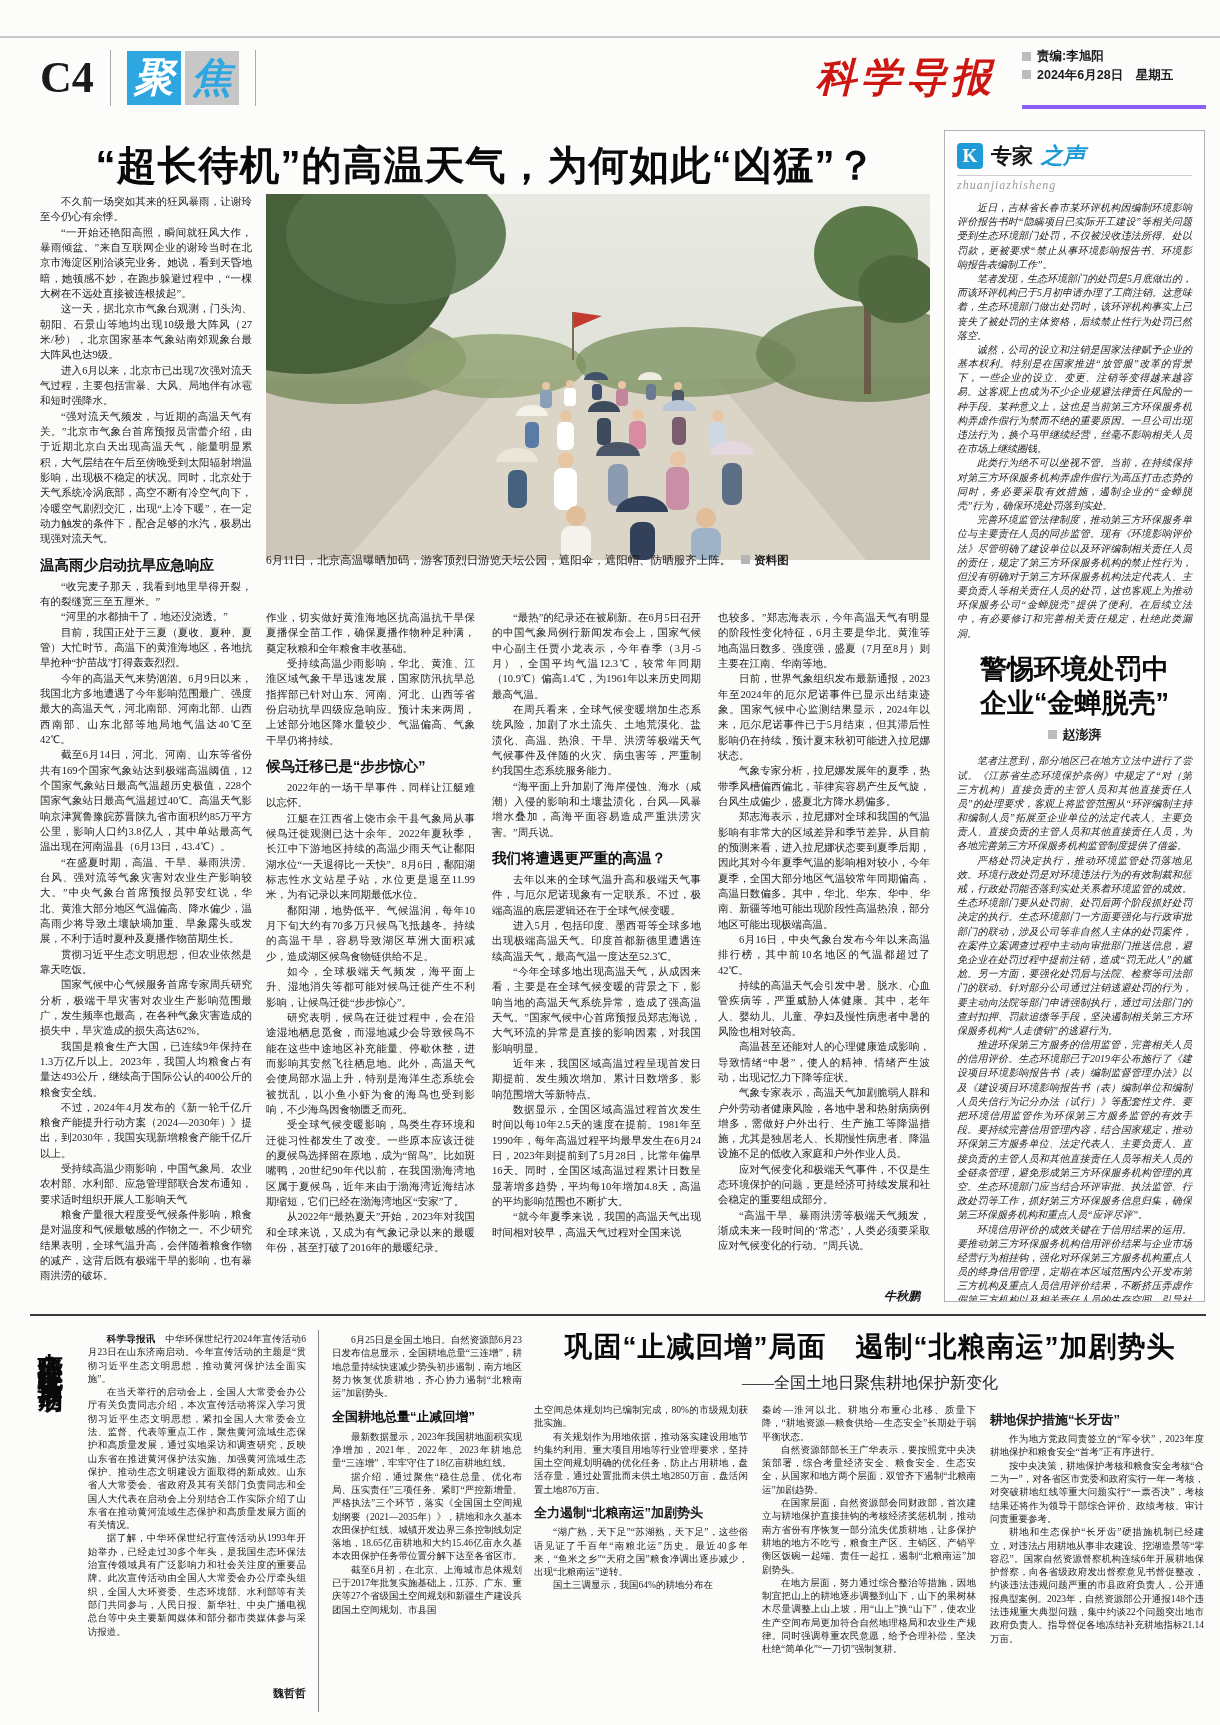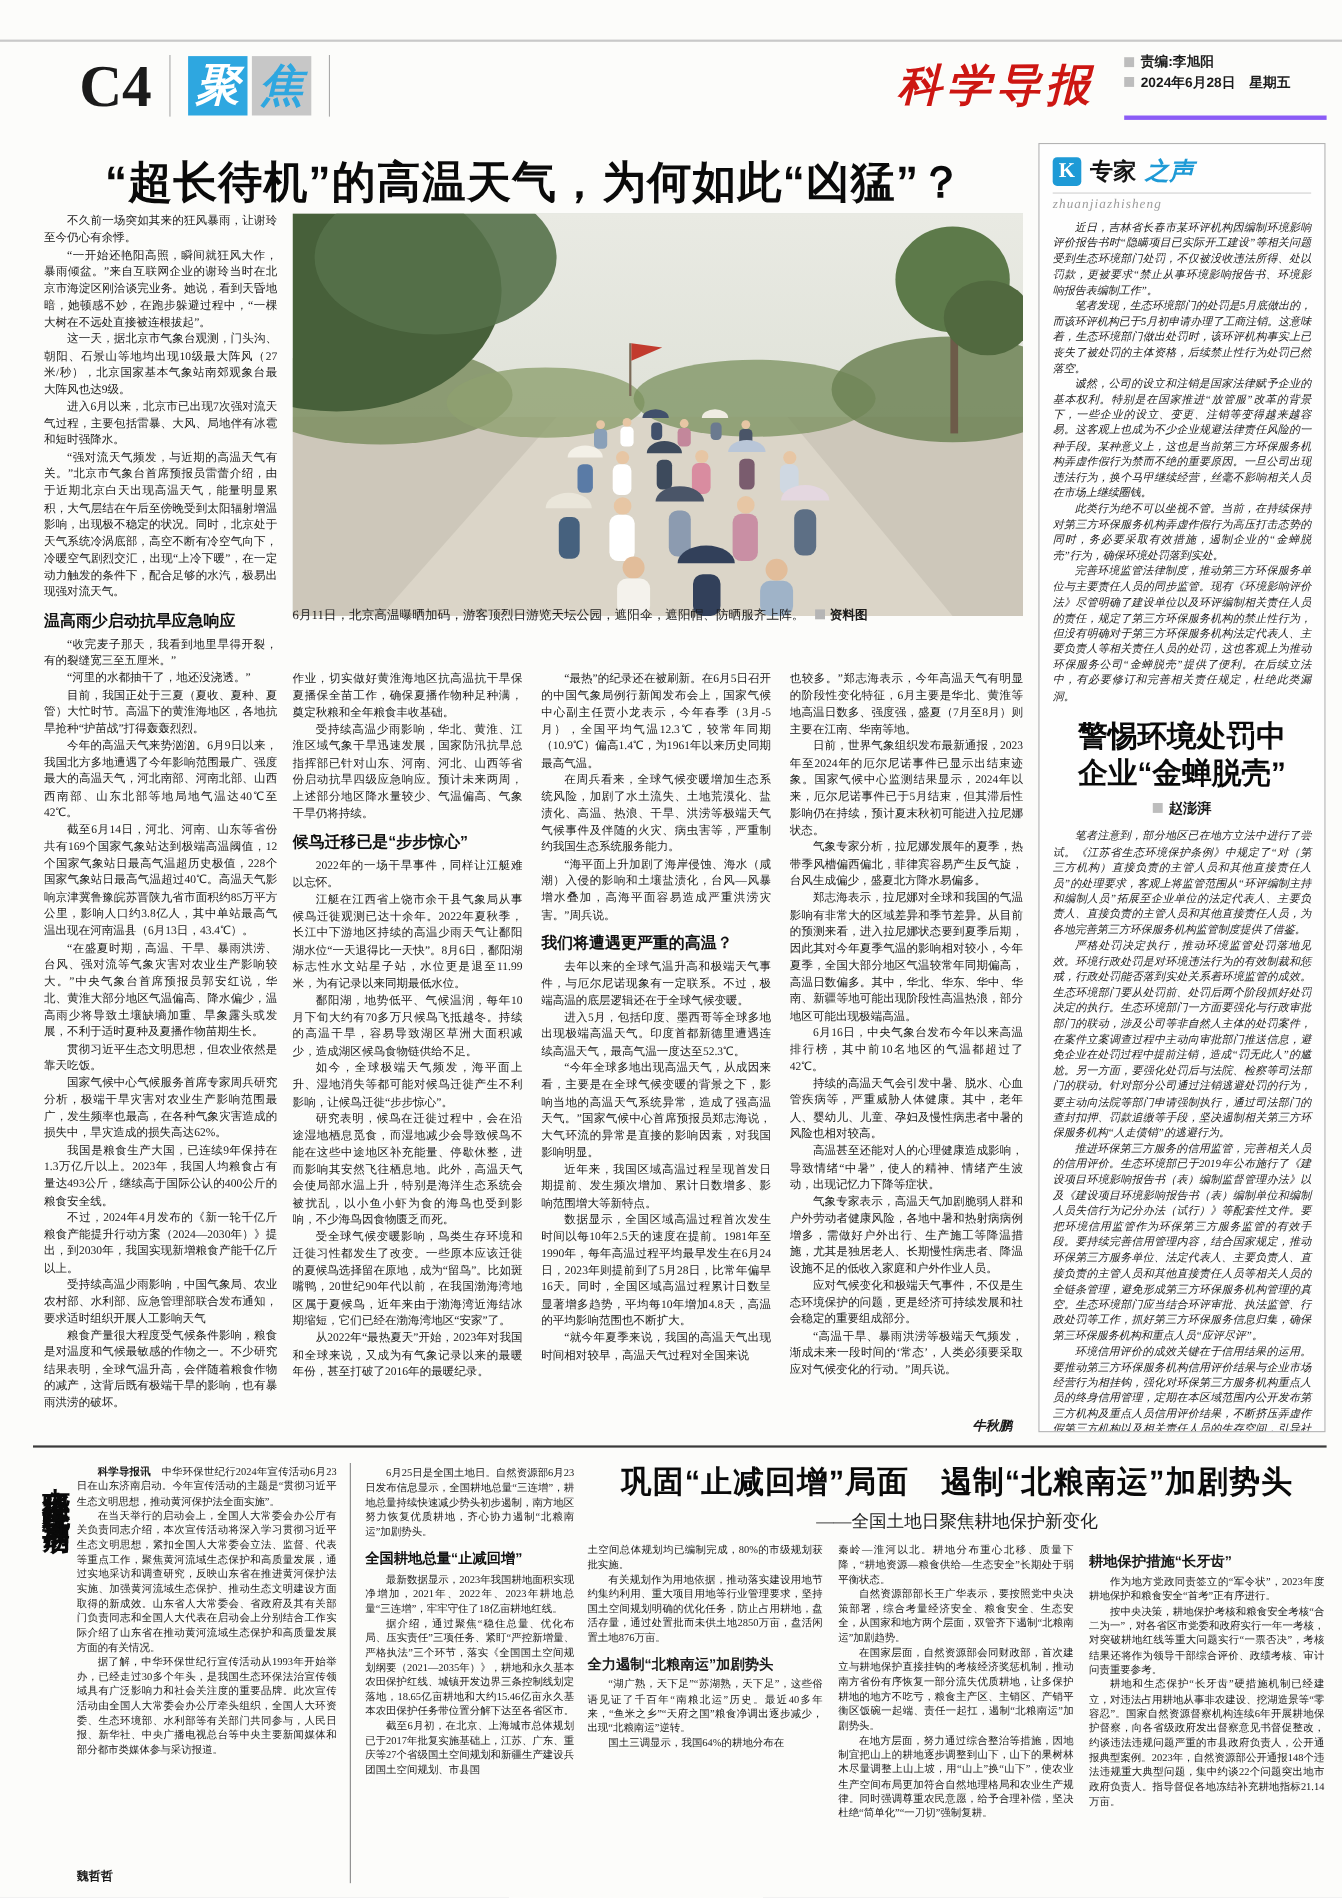--- a/index.html
+++ b/index.html
@@ -1,21 +1,21 @@
 <!DOCTYPE html>
 <html><head>
 <meta charset="utf-8">
 <style>
   html,body{margin:0;padding:0;background:#e9e9e9;}
   .page{position:relative;width:1220px;height:1725px;background:#fcfcfa;overflow:hidden;
         font-family:"Liberation Serif",serif;color:#1b1b1b;}
   
   .top-rule{position:absolute;left:0;top:36px;width:1220px;height:2px;background:#c9c9c9;}
   .hdr{position:absolute;left:40px;top:46px;width:1166px;height:64px;display:flex;align-items:center;}
-  .pageno{font-size:54px;font-weight:700;font-family:"Liberation Serif",serif;line-height:1;margin-left:32px;}
+  .pageno{font-size:44px;font-weight:700;font-family:"Liberation Serif",serif;line-height:1;}
   .vdiv{width:1px;height:56px;background:#aaa;margin:0 16px;}
   .seclogo{display:flex;gap:4px;}
   .sq{width:54px;height:54px;display:flex;align-items:center;justify-content:center;
       font-size:40px;font-weight:700;font-style:italic;font-family:"Liberation Serif",serif;line-height:1;}
   .sq1{background:#2ea7e0;color:#fff;}
   .sq2{background:#c7c7c7;color:#2ea7e0;}
   .hdr-spacer{flex:1;}
   .masthead{font-size:40px;font-weight:700;font-style:italic;color:#cd1612;letter-spacing:5px;
             margin-right:26px;line-height:1;}
   .pubinfo{width:184px;border-bottom:4px solid #8b5cf6;padding-bottom:21px;}
@@ -52,28 +52,28 @@
   .sb-title-b{font-size:22px;font-weight:700;font-style:italic;color:#1e9ad6;}
   .sb-py{font-size:12px;font-style:italic;color:#9a9a9a;margin:2px 0 8px;letter-spacing:1px;}
   .sb-text p{margin:0;text-indent:2em;text-align:justify;font-size:10px;line-height:1.42;
              font-style:italic;color:#222;}
   .sb-headline{margin:12px 0 6px;text-align:center;font-family:"Liberation Sans",sans-serif;
                font-weight:700;font-size:27px;line-height:1.25;color:#0a0a0a;}
   .sb-byline{text-align:center;font-size:13px;font-weight:700;margin:4px 0 10px;}
   .sb-byline .minisq{display:inline-block;margin-right:6px;}
   
   .bottom-rule{position:absolute;left:30px;top:1314px;width:1176px;height:2px;background:#3a3a3a;}
-  .bl-wrap{position:absolute;left:36px;top:1332px;width:270px;height:382px;display:flex;gap:5px;}
+  .bl-wrap{position:absolute;left:36px;top:1332px;width:270px;height:382px;display:flex;gap:23px;}
   .v-head{writing-mode:vertical-rl;text-orientation:upright;font-family:"Liberation Sans",sans-serif;
           font-weight:700;font-size:25px;letter-spacing:3px;line-height:1.15;color:#0a0a0a;height:378px;}
   .bl-col{flex:1;display:flex;flex-direction:column;}
   .bl-text{height:352px;overflow:hidden;font-size:9.5px;line-height:1.4;text-align:justify;}
   .bl-text p{margin:0;text-indent:2em;}
   .bl-text p b{font-family:"Liberation Sans",sans-serif;}
-  .bl-byline{text-align:left;font-weight:700;font-size:11px;margin-top:14px;}
+  .bl-byline{text-align:right;font-weight:700;font-size:11px;margin-top:2px;}
   .v-divider{position:absolute;left:318px;top:1330px;width:1px;height:382px;background:#888;}
   #br-col0{left:332px;top:1334px;width:190px;height:378px;font-size:9.5px;line-height:1.4;}
   #br-col0 p.blk-h{font-size:13px;}
   .br-right{position:absolute;left:534px;top:1328px;width:672px;}
   .br-headline{text-align:center;font-family:"Liberation Sans",sans-serif;font-weight:700;
                font-size:28px;letter-spacing:1px;color:#0a0a0a;}
   .br-sub{text-align:center;font-size:16px;margin-top:7px;color:#1d1d1d;}
   .br-cols{display:flex;gap:14px;margin-top:10px;}
   .br-cols .bcol{position:relative;width:214px;height:300px;overflow:hidden;font-size:9.5px;
                  line-height:1.4;text-align:justify;}

